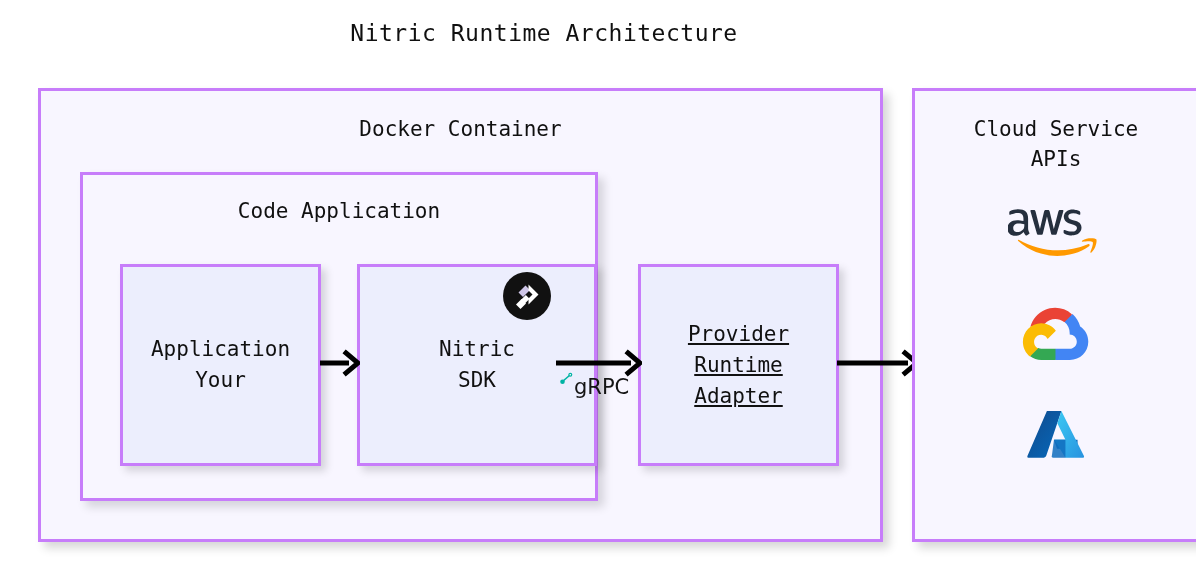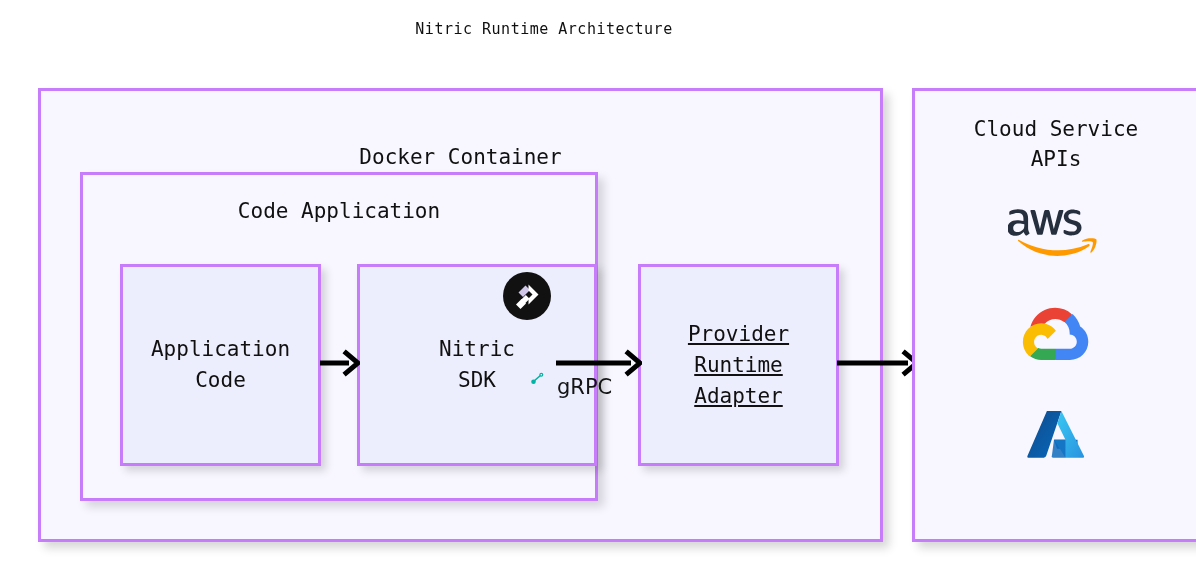--- a/index.html
+++ b/index.html
@@ -21,21 +21,21 @@
     inset: 0;
   }
 
   
   .diagram-title {
     position: absolute;
     left: 0;
     top: 20px;
     width: 1088px;
     text-align: center;
-    font-size: 15px;
+    font-size: 23px;
     letter-spacing: 0.5px;
     color: #101010;
     font-family: "DejaVu Sans Mono", "Liberation Mono", monospace;
     white-space: pre;
   }
 
   
   .box {
     position: absolute;
     background: #f8f6ff;
@@ -55,21 +55,21 @@
     font-family: "DejaVu Sans Mono", "Liberation Mono", monospace;
   }
 
   
   #docker-container {
     left: 38px;
     top: 88px;
     width: 845px;
     height: 454px;
   }
-  #docker-container > .box-label { top: 23px; margin-top: 28px; }
+  #docker-container > .box-label { top: 23px; }
 
   
   #your-application {
     left: 80px;
     top: 172px;
     width: 518px;
     height: 329px;
     box-shadow: 6px 6px 9px rgba(0,0,0,0.14);
   }
   #your-application > .box-label { top: 21px; }
@@ -153,25 +153,25 @@
     position: absolute;
   }
 
   #arrow-code-to-sdk { left: 320px; top: 348px; width: 40px; height: 30px; }
   #arrow-sdk-to-adapter { left: 556px; top: 348px; width: 86px; height: 30px; }
   #arrow-adapter-to-cloud { left: 837px; top: 348px; width: 82px; height: 30px; }
 
   
   #grpc-label {
     position: absolute;
-    left: 531px;
+    left: 560px;
     top: 368px;
     display: flex;
     align-items: flex-end;
-    gap: 13px;
+    gap: 1px;
     height: 30px;
   }
   #grpc-label .grpc-text {
     font-family: "DejaVu Sans", "Liberation Sans", sans-serif;
     font-size: 21px;
     line-height: 21px;
     color: #141414;
     white-space: pre;
   }
   #grpc-mark { display: block; margin-bottom: 9px; }
@@ -186,21 +186,21 @@
   <div class="box" id="docker-container">
     <div class="box-label">Docker Container</div>
   </div>
 
   <div class="box" id="your-application">
     <div class="box-label">Code Application</div>
   </div>
 
   <div class="leaf" id="application-code">
     <div class="leaf-text">Application
-Code</div>
+Your</div>
   </div>
 
   <div class="leaf" id="nitric-sdk">
     <div class="leaf-text">Nitric
 SDK</div>
   </div>
 
   <div id="nitric-badge">
     <svg width="48" height="48" viewBox="0 0 48 48" aria-hidden="true">
       <circle cx="24" cy="24" r="24" fill="#111111"></circle>

